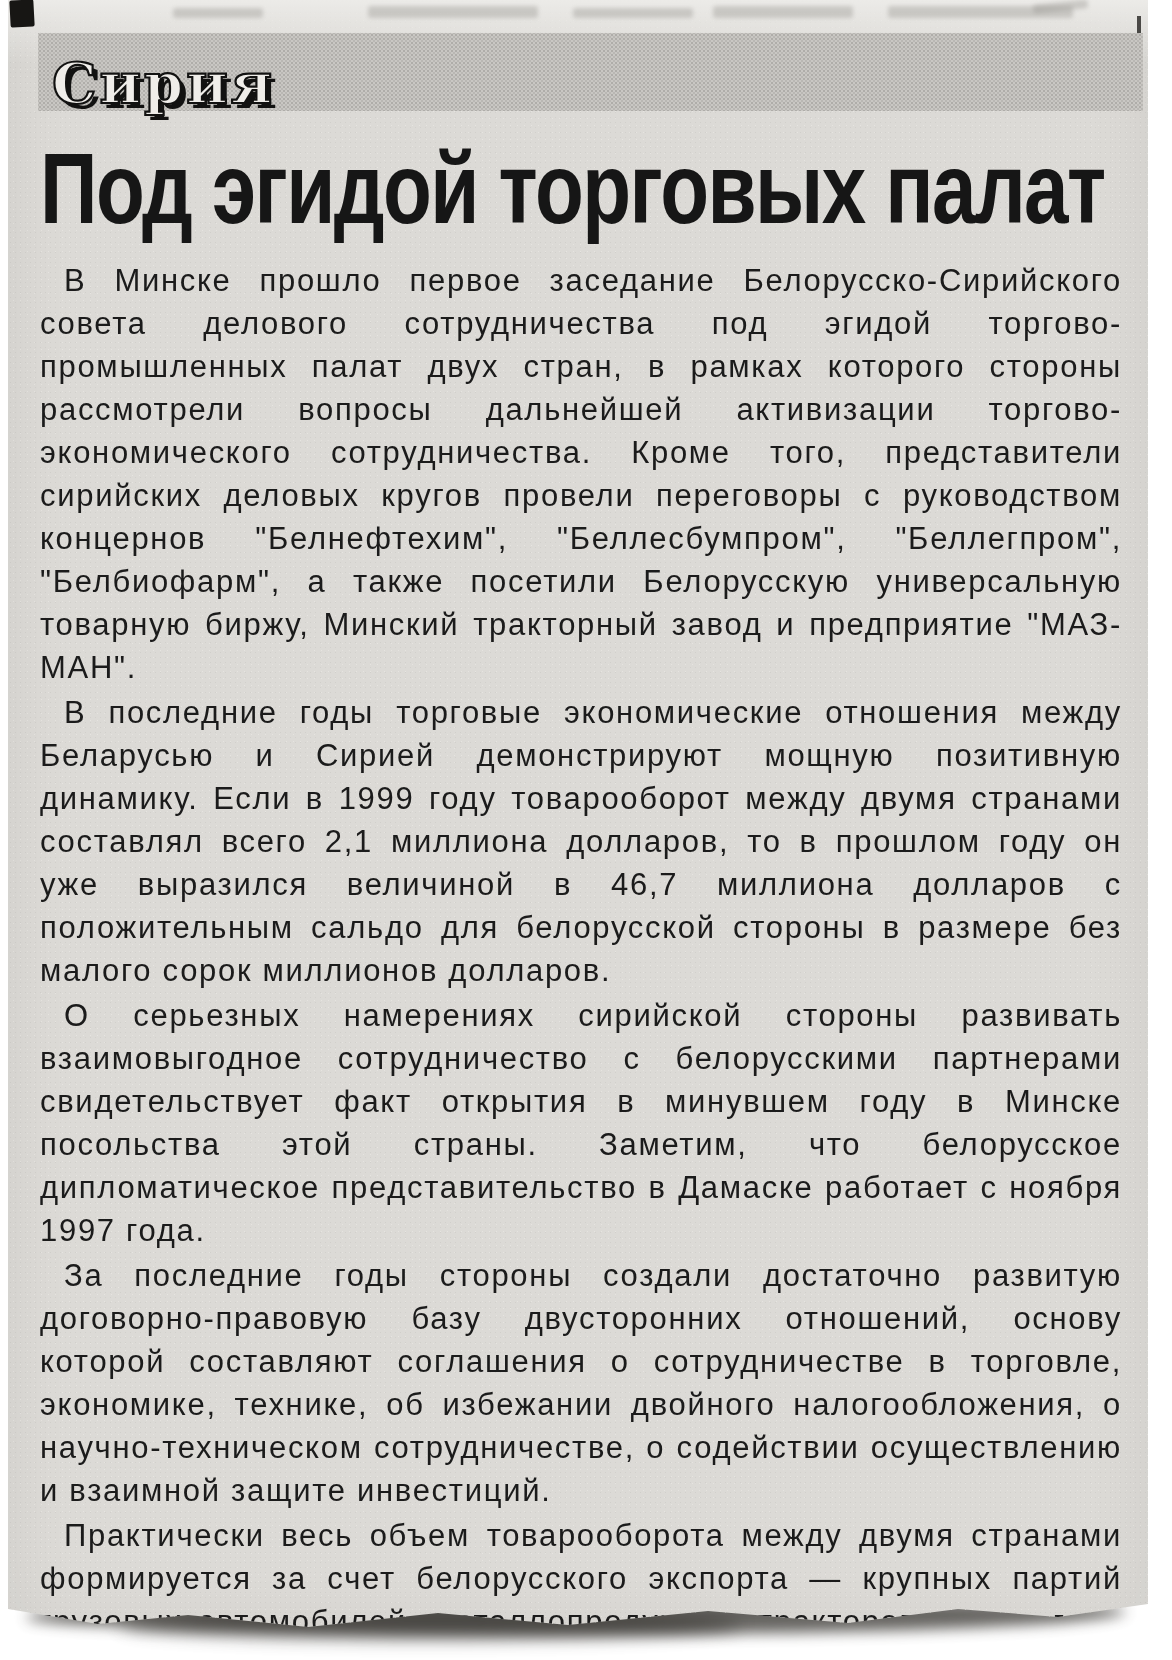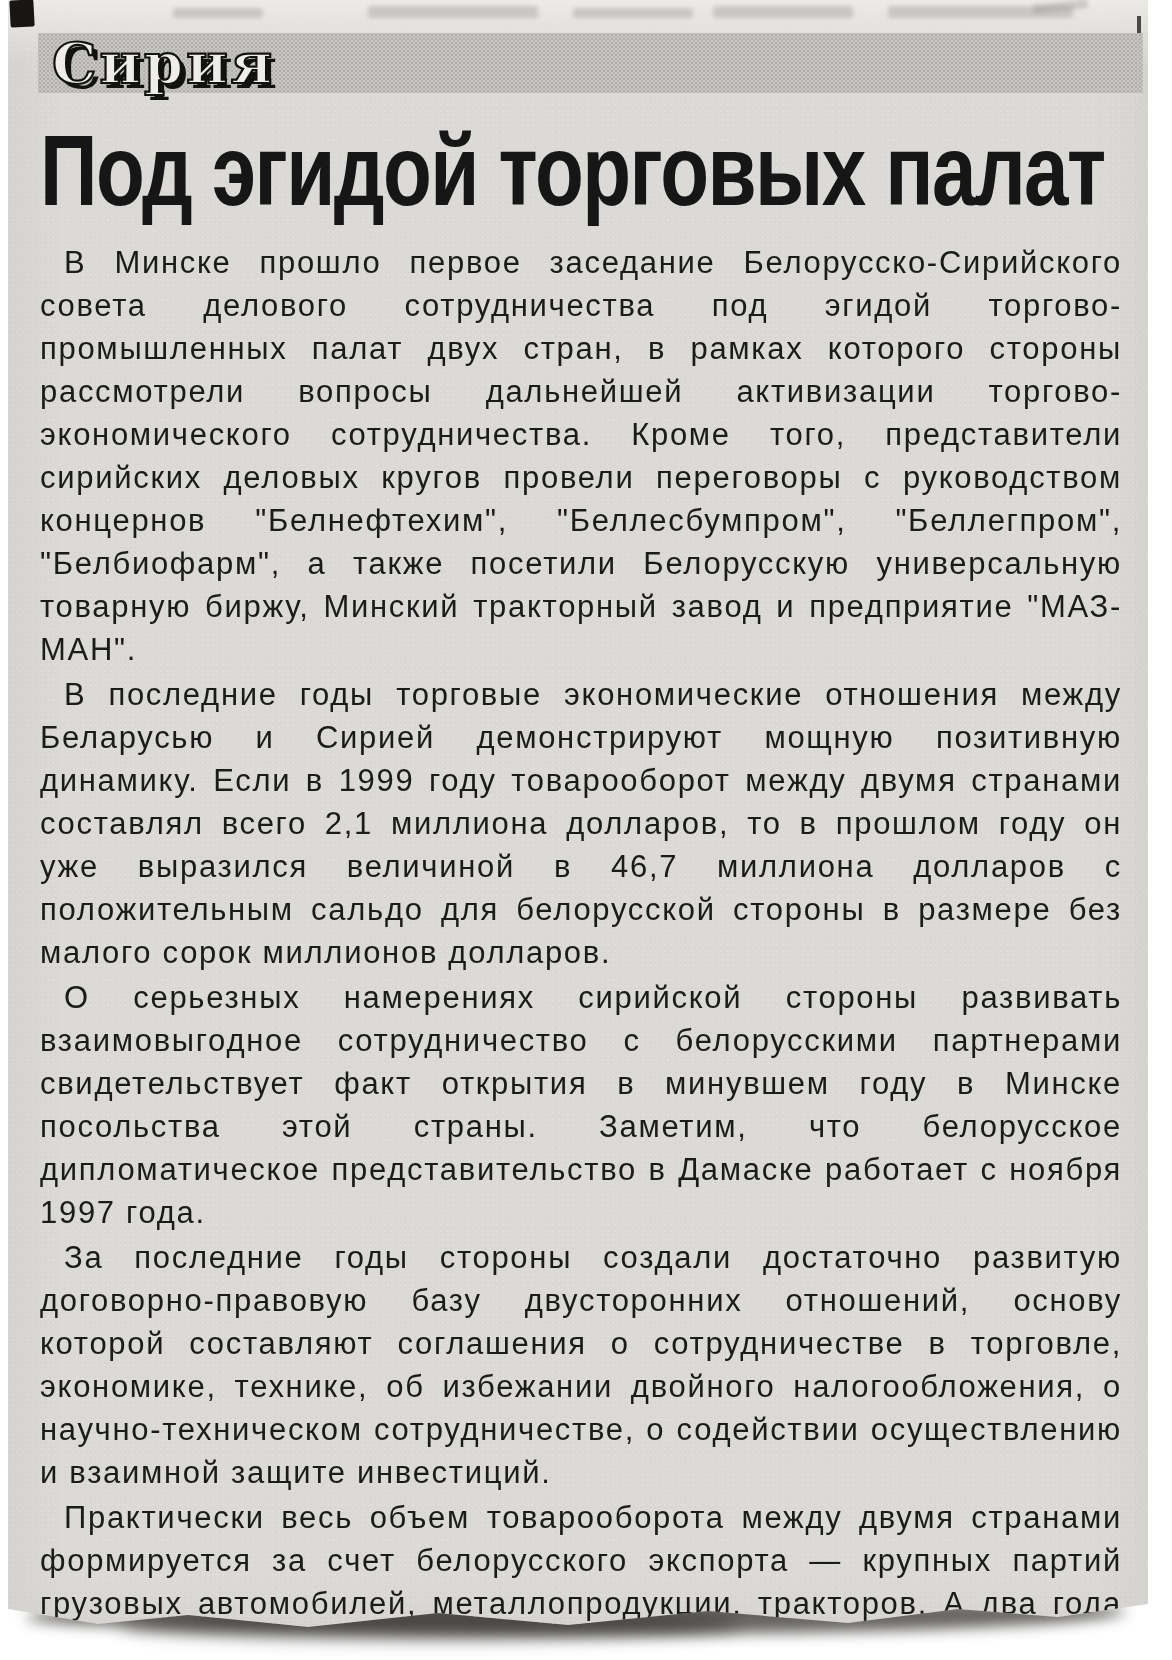--- a/index.html
+++ b/index.html
@@ -87,29 +87,29 @@
     top: 16px; right: 7px;
     width: 4px; height: 58px;
     background: #23221f;
     opacity: .8;
   }
 
   
   .band {
     position: relative;
     margin: 33px 5px 0 30px;
-    height: 60px;
+    height: 78px;
     background-color: var(--band);
     background-image:
       radial-gradient(#afada9 1.1px, transparent 1.2px),
       radial-gradient(#b9b7b3 1.1px, transparent 1.2px);
     background-size: 4px 4px, 4px 4px;
     background-position: 0 0, 2px 2px;
     display: flex;
-    align-items: center;
+    align-items: flex-end;
   }
   .band-label {
     font-family: "DejaVu Serif", serif;
     font-weight: bold;
     font-size: 56px;
     letter-spacing: 3px;
     padding-left: 14px;
     color: #efede9;
     -webkit-text-stroke: 2.2px #121211;
     text-shadow: 5px 5px 0 #121211;

